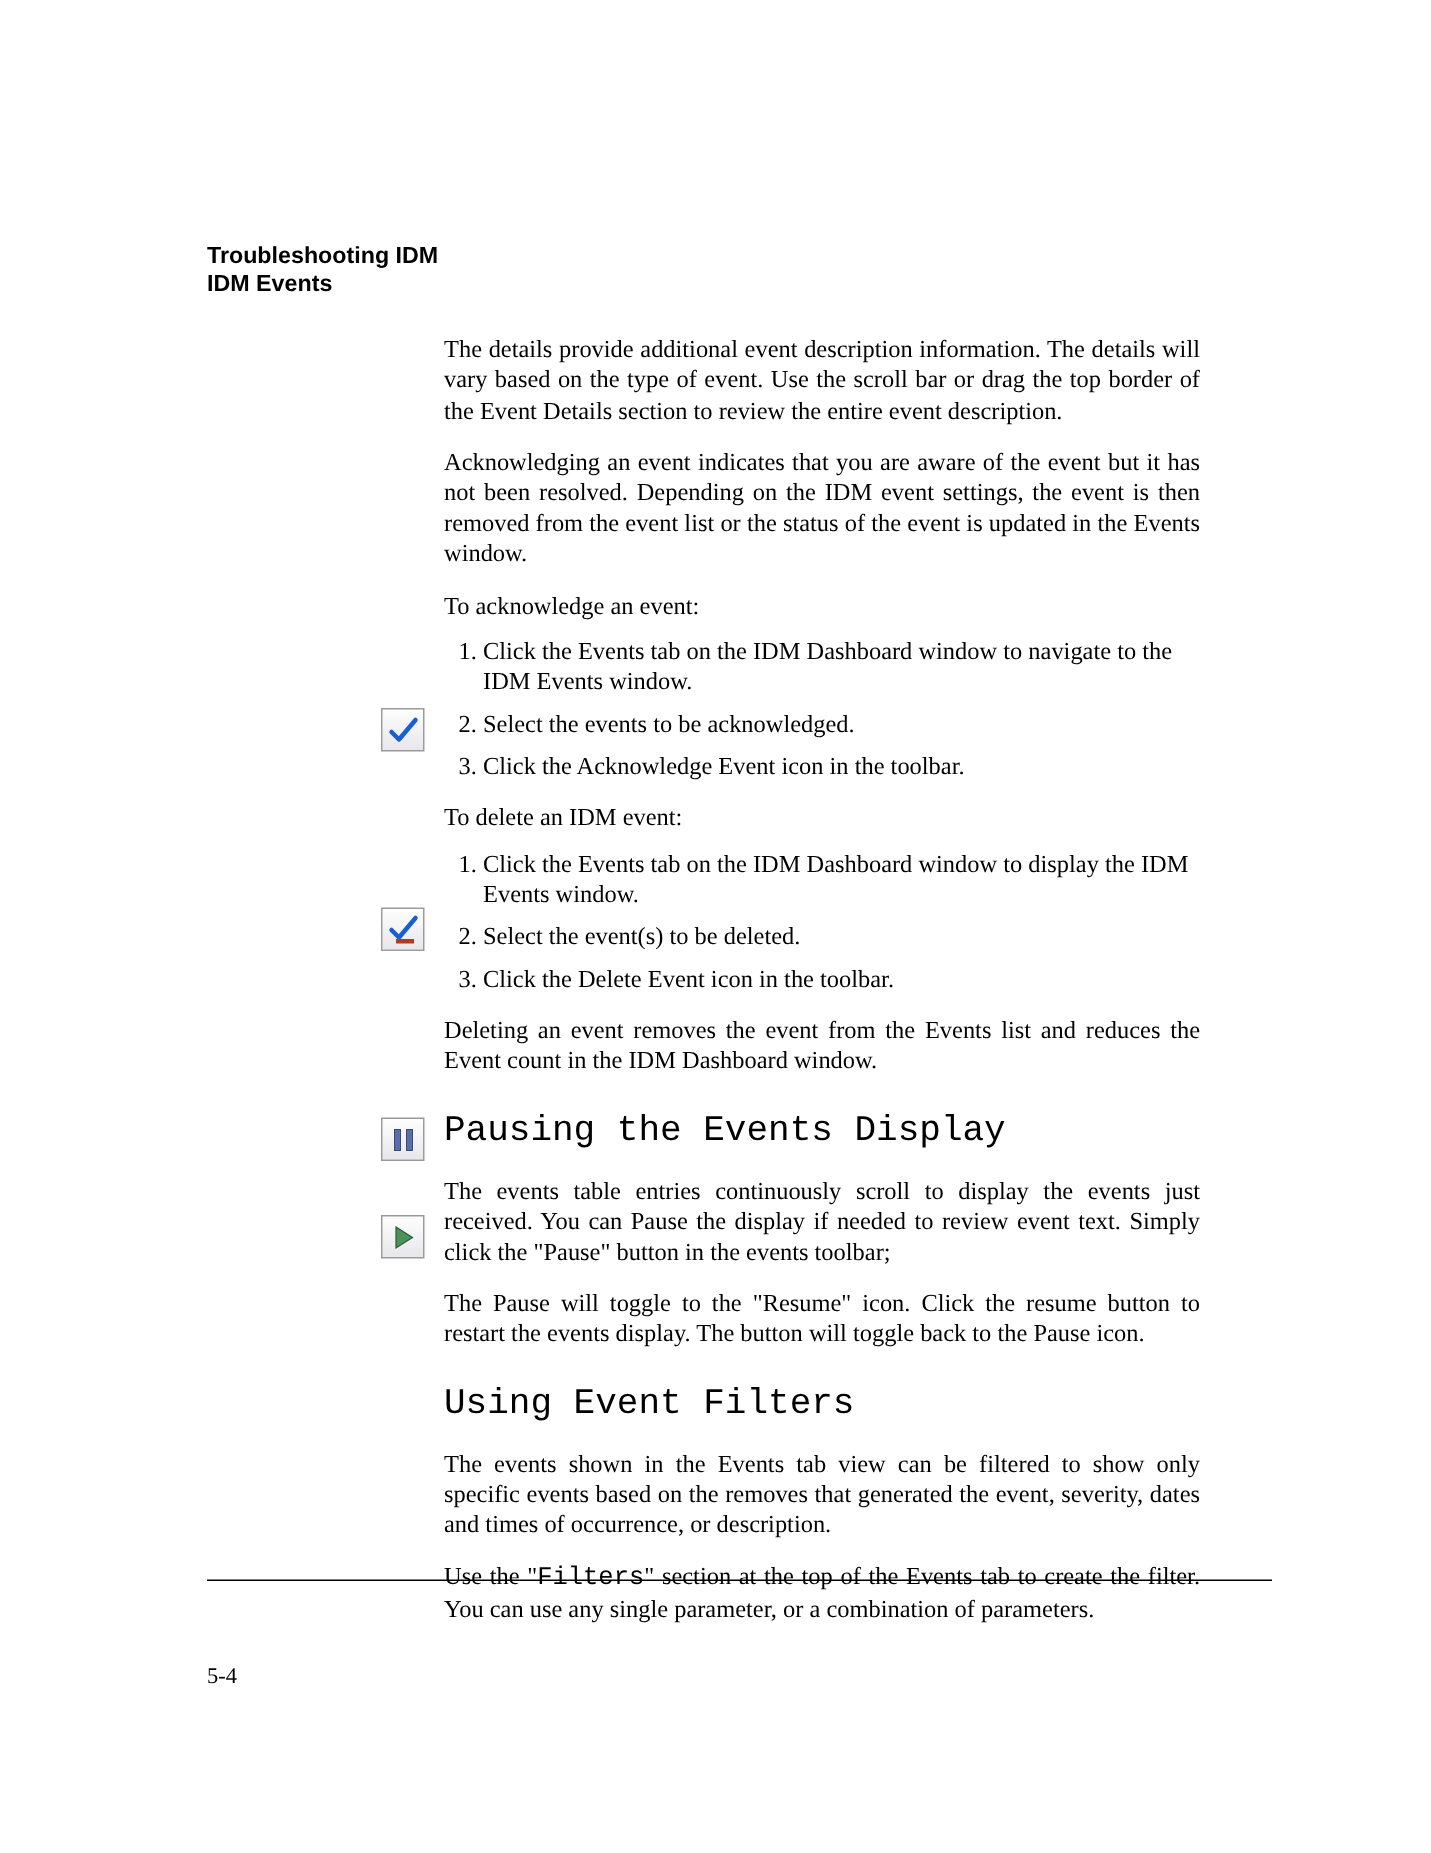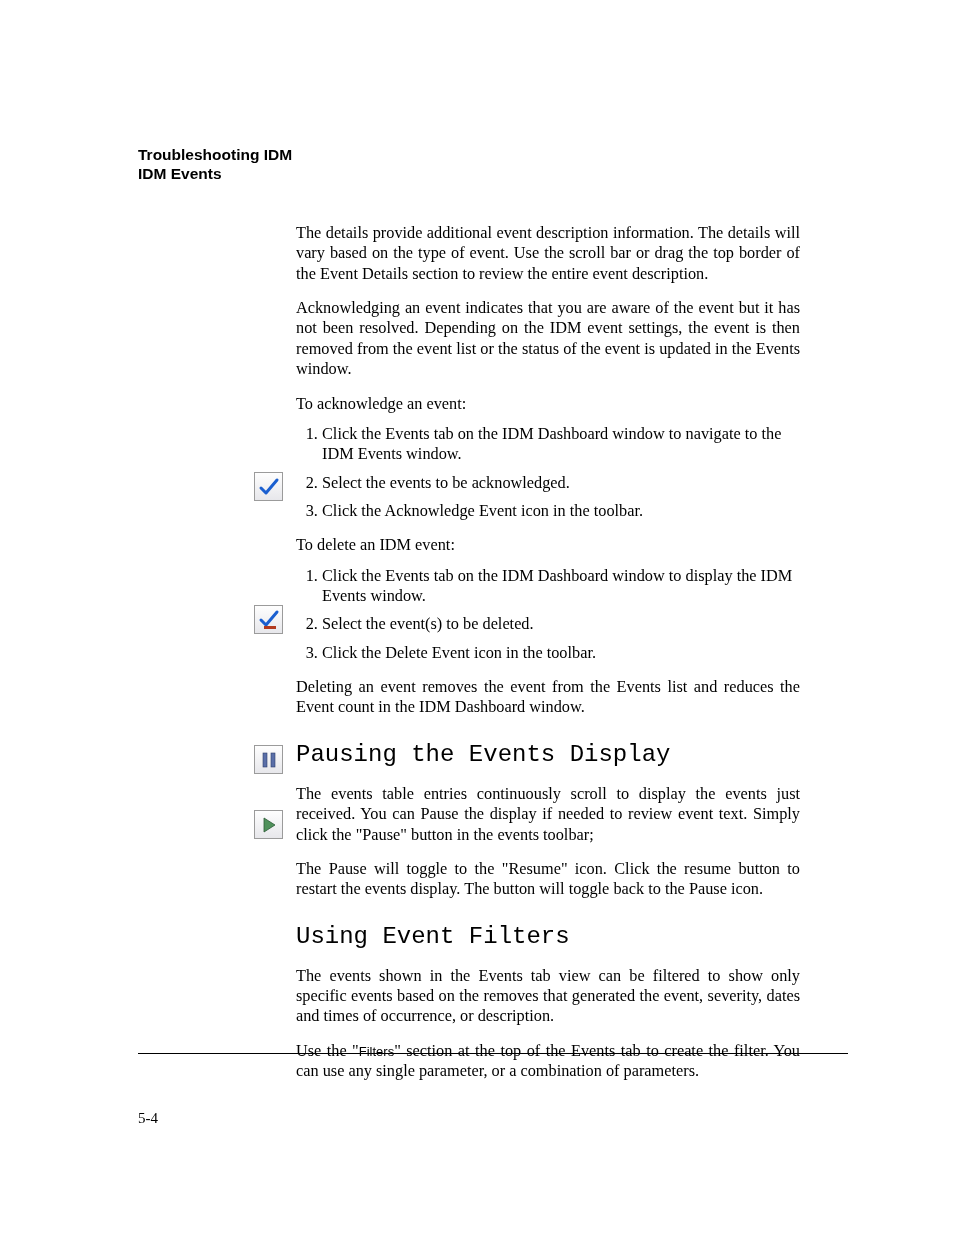--- a/index.html
+++ b/index.html
@@ -13,21 +13,21 @@
     color: #000;
   }
   .page {
     position: relative;
     width: 954px;
     height: 1235px;
     box-sizing: border-box;
   }
   .header {
     position: absolute;
-    top: 146px;
+    top: 162px;
     left: 138px;
     font-family: Arial, Helvetica, sans-serif;
     font-weight: bold;
     font-size: 15.5px;
     line-height: 1.2;
   }
   .body {
     position: absolute;
     top: 223px;
     left: 296px;
@@ -77,22 +77,22 @@
     width: 27px;
     height: 27px;
     border: 1px solid #9b9b9b;
     background: linear-gradient(#fefefe, #e7e7eb);
     display: flex;
     align-items: center;
     justify-content: center;
   }
   .margin-icon svg { display: block; }
   .filters-ui {
-    font-family: Liberation Sans, sans-serif;
-    font-size: 13px;
+    font-family: Liberation Mono, monospace;
+    font-size: 17px;
   }
 </style>
 </head>
 <body>
 
 <div class="page">
 
   <div class="header">
     <div>Troubleshooting IDM</div>
     <div>IDM Events</div>

